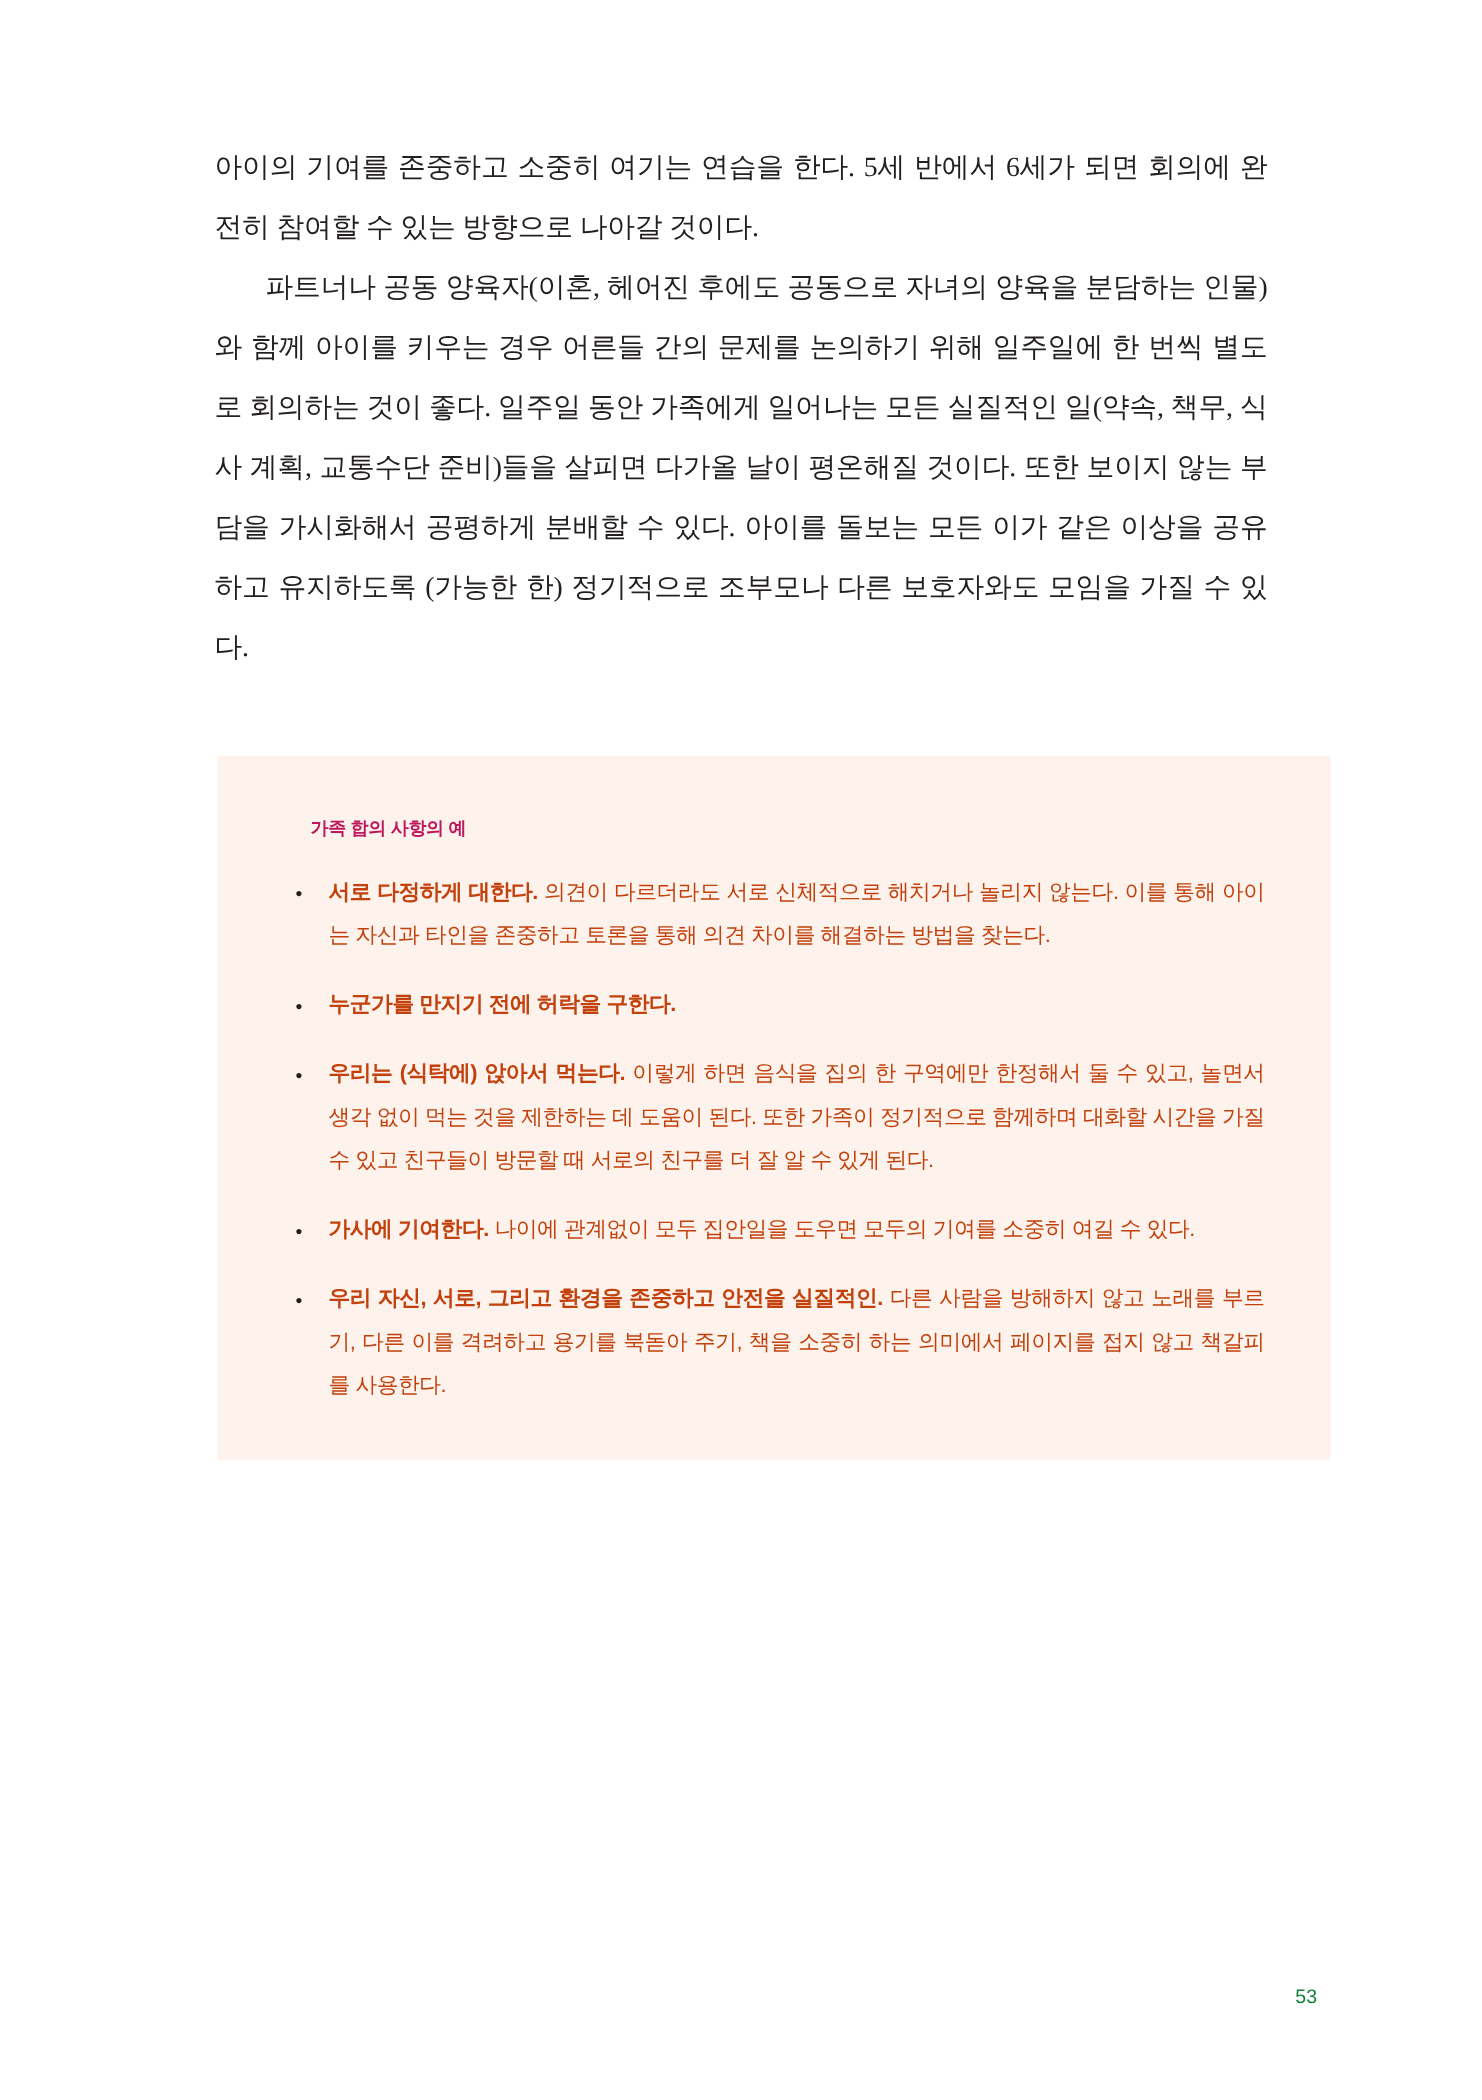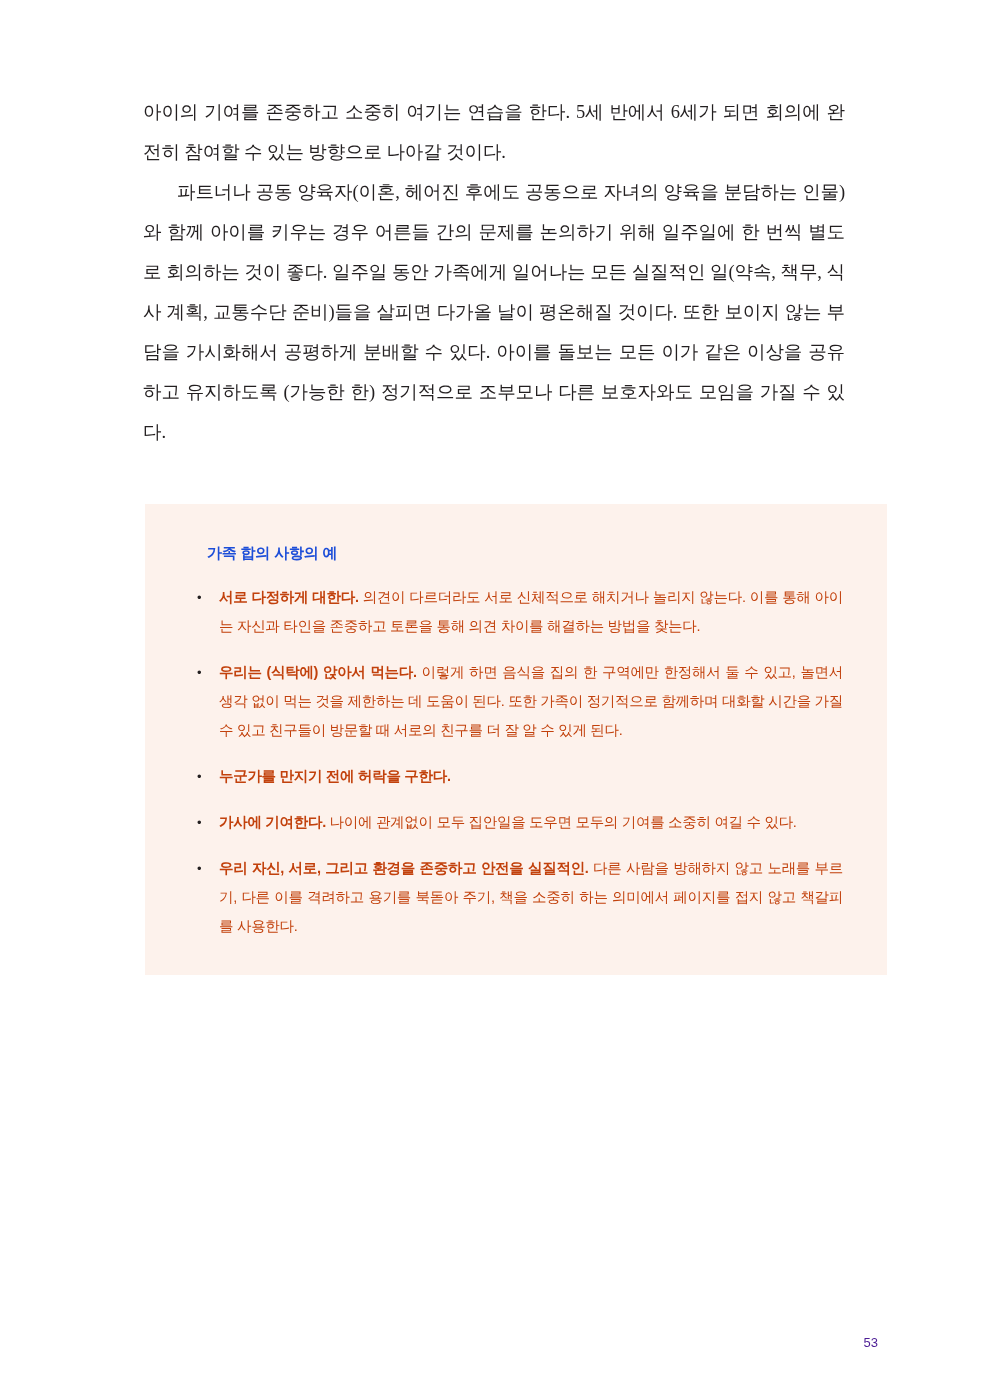--- a/index.html
+++ b/index.html
@@ -38,22 +38,22 @@
     margin-top: 52px;
     background: #fdf2ec;
     padding: 40px 44px 30px 44px;
     box-sizing: border-box;
     width: 742px;
     margin-left: 2px;
   }
   .callout-title {
     font-family: "Liberation Sans", sans-serif;
     font-weight: bold;
-    font-size: 15px;
-    color: #1d4ed8;
+    font-size: 12px;
+    color: #be185d;
     margin: 0 0 20px 18px;
     letter-spacing: -0.2px;
   }
   ul.callout-list {
     list-style: none;
     margin: 0;
     padding: 0;
   }
   ul.callout-list > li {
     position: relative;
@@ -84,46 +84,46 @@
   .after-callout {
     margin-top: 42px;
   }
   .sup-en {
     font-size: 12.5px;
     letter-spacing: 0;
   }
   .page-number {
     position: absolute;
     right: 110px;
-    bottom: 50px;
+    bottom: 62px;
     font-family: "Liberation Sans", sans-serif;
     font-size: 13px;
-    color: #4c1d95;
+    color: #15803d;
   }
 </style>
 </head>
 <body>
 
 <div class="page">
   <div class="content">
 
     <p class="body">아이의 기여를 존중하고 소중히 여기는 연습을 한다. 5세 반에서 6세가 되면 회의에 완전히 참여할 수 있는 방향으로 나아갈 것이다.</p>
     <p class="body indent">파트너나 공동 양육자(이혼, 헤어진 후에도 공동으로 자녀의 양육을 분담하는 인물)와 함께 아이를 키우는 경우 어른들 간의 문제를 논의하기 위해 일주일에 한 번씩 별도로 회의하는 것이 좋다. 일주일 동안 가족에게 일어나는 모든 실질적인 일(약속, 책무, 식사 계획, 교통수단 준비)들을 살피면 다가올 날이 평온해질 것이다. 또한 보이지 않는 부담을 가시화해서 공평하게 분배할 수 있다. 아이를 돌보는 모든 이가 같은 이상을 공유하고 유지하도록 (가능한 한) 정기적으로 조부모나 다른 보호자와도 모임을 가질 수 있다.</p>
 
     <div class="callout">
       <h2 class="callout-title">가족 합의 사항의 예</h2>
       <ul class="callout-list">
         <li>
           <span class="lead">서로 다정하게 대한다.</span><span> 의견이 다르더라도 서로 신체적으로 해치거나 놀리지 않는다. 이를 통해 아이는 자신과 타인을 존중하고 토론을 통해 의견 차이를 해결하는 방법을 찾는다.</span>
         </li>
         <li>
-          <span class="lead">우리는 (식탁에) 앉아서 먹는다.</span><span> 이렇게 하면 음식을 집의 한 구역에만 한정해서 둘 수 있고, 놀면서 생각 없이 먹는 것을 제한하는 데 도움이 된다. 또한 가족이 정기적으로 함께하며 대화할 시간을 가질 수 있고 친구들이 방문할 때 서로의 친구를 더 잘 알 수 있게 된다.</span>
+          <span class="lead">누군가를 만지기 전에 허락을 구한다.</span><span></span>
         </li>
         <li>
-          <span class="lead">누군가를 만지기 전에 허락을 구한다.</span><span></span>
+          <span class="lead">우리는 (식탁에) 앉아서 먹는다.</span><span> 이렇게 하면 음식을 집의 한 구역에만 한정해서 둘 수 있고, 놀면서 생각 없이 먹는 것을 제한하는 데 도움이 된다. 또한 가족이 정기적으로 함께하며 대화할 시간을 가질 수 있고 친구들이 방문할 때 서로의 친구를 더 잘 알 수 있게 된다.</span>
         </li>
         <li>
           <span class="lead">가사에 기여한다.</span><span> 나이에 관계없이 모두 집안일을 도우면 모두의 기여를 소중히 여길 수 있다.</span>
         </li>
         <li>
           <span class="lead">우리 자신, 서로, 그리고 환경을 존중하고 안전을 실질적인.</span><span> 다른 사람을 방해하지 않고 노래를 부르기, 다른 이를 격려하고 용기를 북돋아 주기, 책을 소중히 하는 의미에서 페이지를 접지 않고 책갈피를 사용한다.</span>
         </li>
       </ul>
     </div>
 

